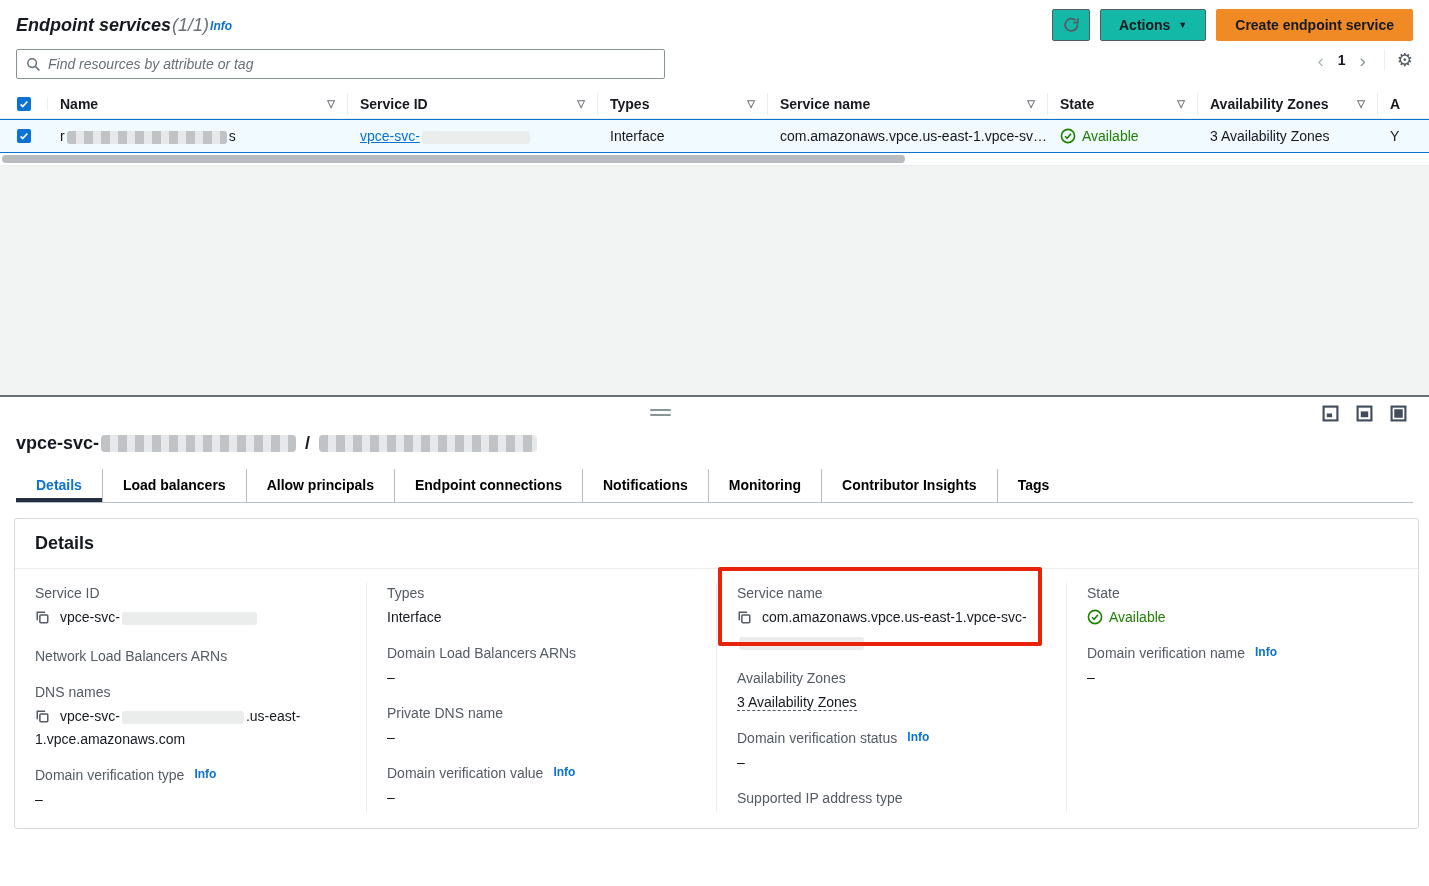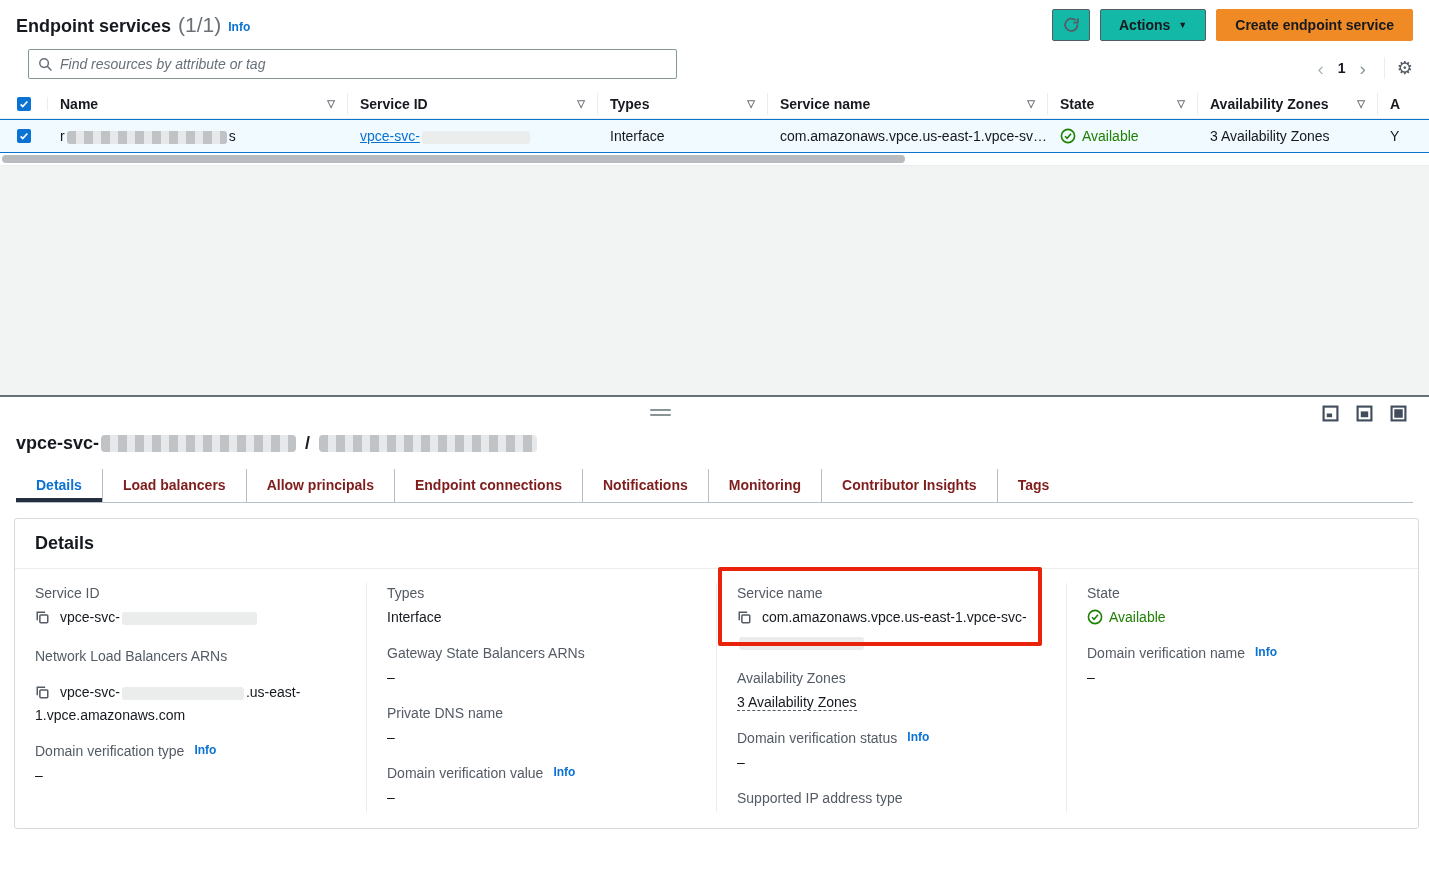--- a/index.html
+++ b/index.html
@@ -5,33 +5,33 @@
   * { box-sizing: border-box; margin: 0; padding: 0; }
   html,body { width:1429px; height:886px; overflow:hidden; }
   body {
     font-family: "Liberation Sans", sans-serif;
     font-size: 14px; color:#16191f; background:#fff; position:relative;
   }
   svg { display:block; }
 
   
   .header-row { display:flex; justify-content:space-between; align-items:center; padding:9px 16px 6px 16px; }
-  .hdr-left { display:flex; align-items:baseline; gap:7px; }
+  .hdr-left { display:flex; align-items:baseline; gap:1px;font-style:italic; }
   .page-title { font-size:18px; font-weight:700; }
-  .page-count { font-size:21px; color:#687078; font-weight:400; }
+  .page-count { font-size:18px; color:#687078; font-weight:400; }
   .info-link { font-size:12px; font-weight:700; color:#0972d3; cursor:pointer; position:relative; top:-1px; }
   .hdr-actions { display:flex; gap:10px; align-items:center; }
   .btn { height:32px; display:flex; align-items:center; gap:8px; border:1px solid #545b64; border-radius:2px;
          background:#14b8a6; font-weight:700; font-size:14px; color:#16191f; padding:0 18px; cursor:pointer; }
   .btn-icon { width:38px; justify-content:center; padding:0; color:#545b64; }
   .caret { font-size:9px; color:#16191f; }
   .btn-primary { background:#f08a24; border-color:#f08a24; color:#16191f; }
 
   
-  .search-row { display:flex; justify-content:space-between; align-items:flex-end; padding:2px 16px 10px 16px;margin-left:12px; }
+  .search-row { display:flex; justify-content:space-between; align-items:flex-start; padding:2px 16px 10px 16px; }
   .search-box { width:649px; height:30px; border:1px solid #879596; border-radius:2px; display:flex; align-items:center;
                 padding:0 9px; gap:7px; color:#687078; background:#fff; }
   .search-box input { border:none; outline:none; flex:1; font-family:"Liberation Sans",sans-serif;
                       font-size:14px; font-style:italic; color:#16191f; background:transparent; }
   .search-box input::placeholder { color:#687078; font-style:italic; }
   .pager { display:flex; align-items:center; }
   .pg-btn { background:none; border:none; font-size:19px; line-height:1; cursor:pointer; padding:0 6px; }
   .pg-prev { color:#aab7b8; }
   .pg-next { color:#879596; }
   .pg-num { font-weight:700; font-size:14px; padding:0 8px; }
@@ -71,21 +71,21 @@
 
   
   .split { border-top:2px solid #687078; background:#fff; position:relative; height:491px; }
   .drag-handle { position:absolute; left:650px; top:12px; width:21px; cursor:row-resize; }
   .drag-handle span { display:block; height:2px; background:#879596; border-radius:1px; margin-bottom:3px; }
   .panel-btns { position:absolute; right:22px; top:8px; display:flex; gap:17px; }
   .panel-btns button { background:none; border:none; color:#414d5c; cursor:pointer; padding:0; }
   .panel-title { padding:36px 16px 0 16px; font-size:18px; font-weight:700; display:flex; align-items:center; }
 
   .tabs { display:flex; align-items:stretch; margin:15px 16px 0 16px; border-bottom:1px solid #b6bec9; }
-  .tab { padding:8px 20px; font-size:14px; font-weight:700; color:#7f1d1d; cursor:pointer; line-height:17px; }
+  .tab { padding:8px 20px; font-size:14px; font-weight:700; color:#000000; cursor:pointer; line-height:17px; }
   .tab + .tab { border-left:1px solid #b6bec9; }
   .tab.active { color:#0972d3; padding-bottom:4px; border-bottom:4px solid #232f3e; }
 
   
   .card { margin:15px 10px 0 14px; border:1px solid #d5dbdb; border-radius:3px; background:#fff; }
   .card-header { padding:14px 20px; font-size:18px; font-weight:700; border-bottom:1px solid #eaeded; line-height:21px; }
   .card-body { display:grid; grid-template-columns:352px 350px 350px auto; padding:14px 0 16px 0; }
   .dcol { padding:0 20px; border-right:1px solid #eaeded; }
   .dcol:last-child { border-right:none; }
   .field { margin-bottom:16px; }
@@ -278,20 +278,21 @@
             <span class="copy-ic"><svg viewBox="0 0 16 16" width="15" height="15" fill="none" stroke="currentColor" stroke-width="1.6">
                   <rect x="5.2" y="5.2" width="8.4" height="8.4" rx="1"></rect>
                   <path d="M10.8 2.4H2.4v8.4"></path>
                 </svg></span><span>vpce-svc-</span><span class="redact light" style="width:135px"></span>
           </div>
         </div>
         <div class="field">
           <div class="flabel">Network Load Balancers ARNs</div>
         </div>
         <div class="field">
+          <div class="flabel">DNS names</div>
           <div class="fvalue">
             <span class="copy-ic"><svg viewBox="0 0 16 16" width="15" height="15" fill="none" stroke="currentColor" stroke-width="1.6">
                   <rect x="5.2" y="5.2" width="8.4" height="8.4" rx="1"></rect>
                   <path d="M10.8 2.4H2.4v8.4"></path>
                 </svg></span><span>vpce-svc-</span><span class="redact light" style="width:122px"></span><span>.us-east-</span><br>
             <span>1.vpce.amazonaws.com</span>
           </div>
         </div>
         <div class="field">
           <div class="flabel">
@@ -301,21 +302,21 @@
           <div class="fvalue">–</div>
         </div>
       </div>
 
       <div class="dcol">
         <div class="field">
           <div class="flabel">Types</div>
           <div class="fvalue">Interface</div>
         </div>
         <div class="field">
-          <div class="flabel">Gateway State Balancers ARNs</div>
+          <div class="flabel">Domain Load Balancers ARNs</div>
           <div class="fvalue">–</div>
         </div>
         <div class="field">
           <div class="flabel">Private DNS name</div>
           <div class="fvalue">–</div>
         </div>
         <div class="field">
           <div class="flabel">
               <span>Domain verification value</span>
               <span class="info-link">Info</span>

